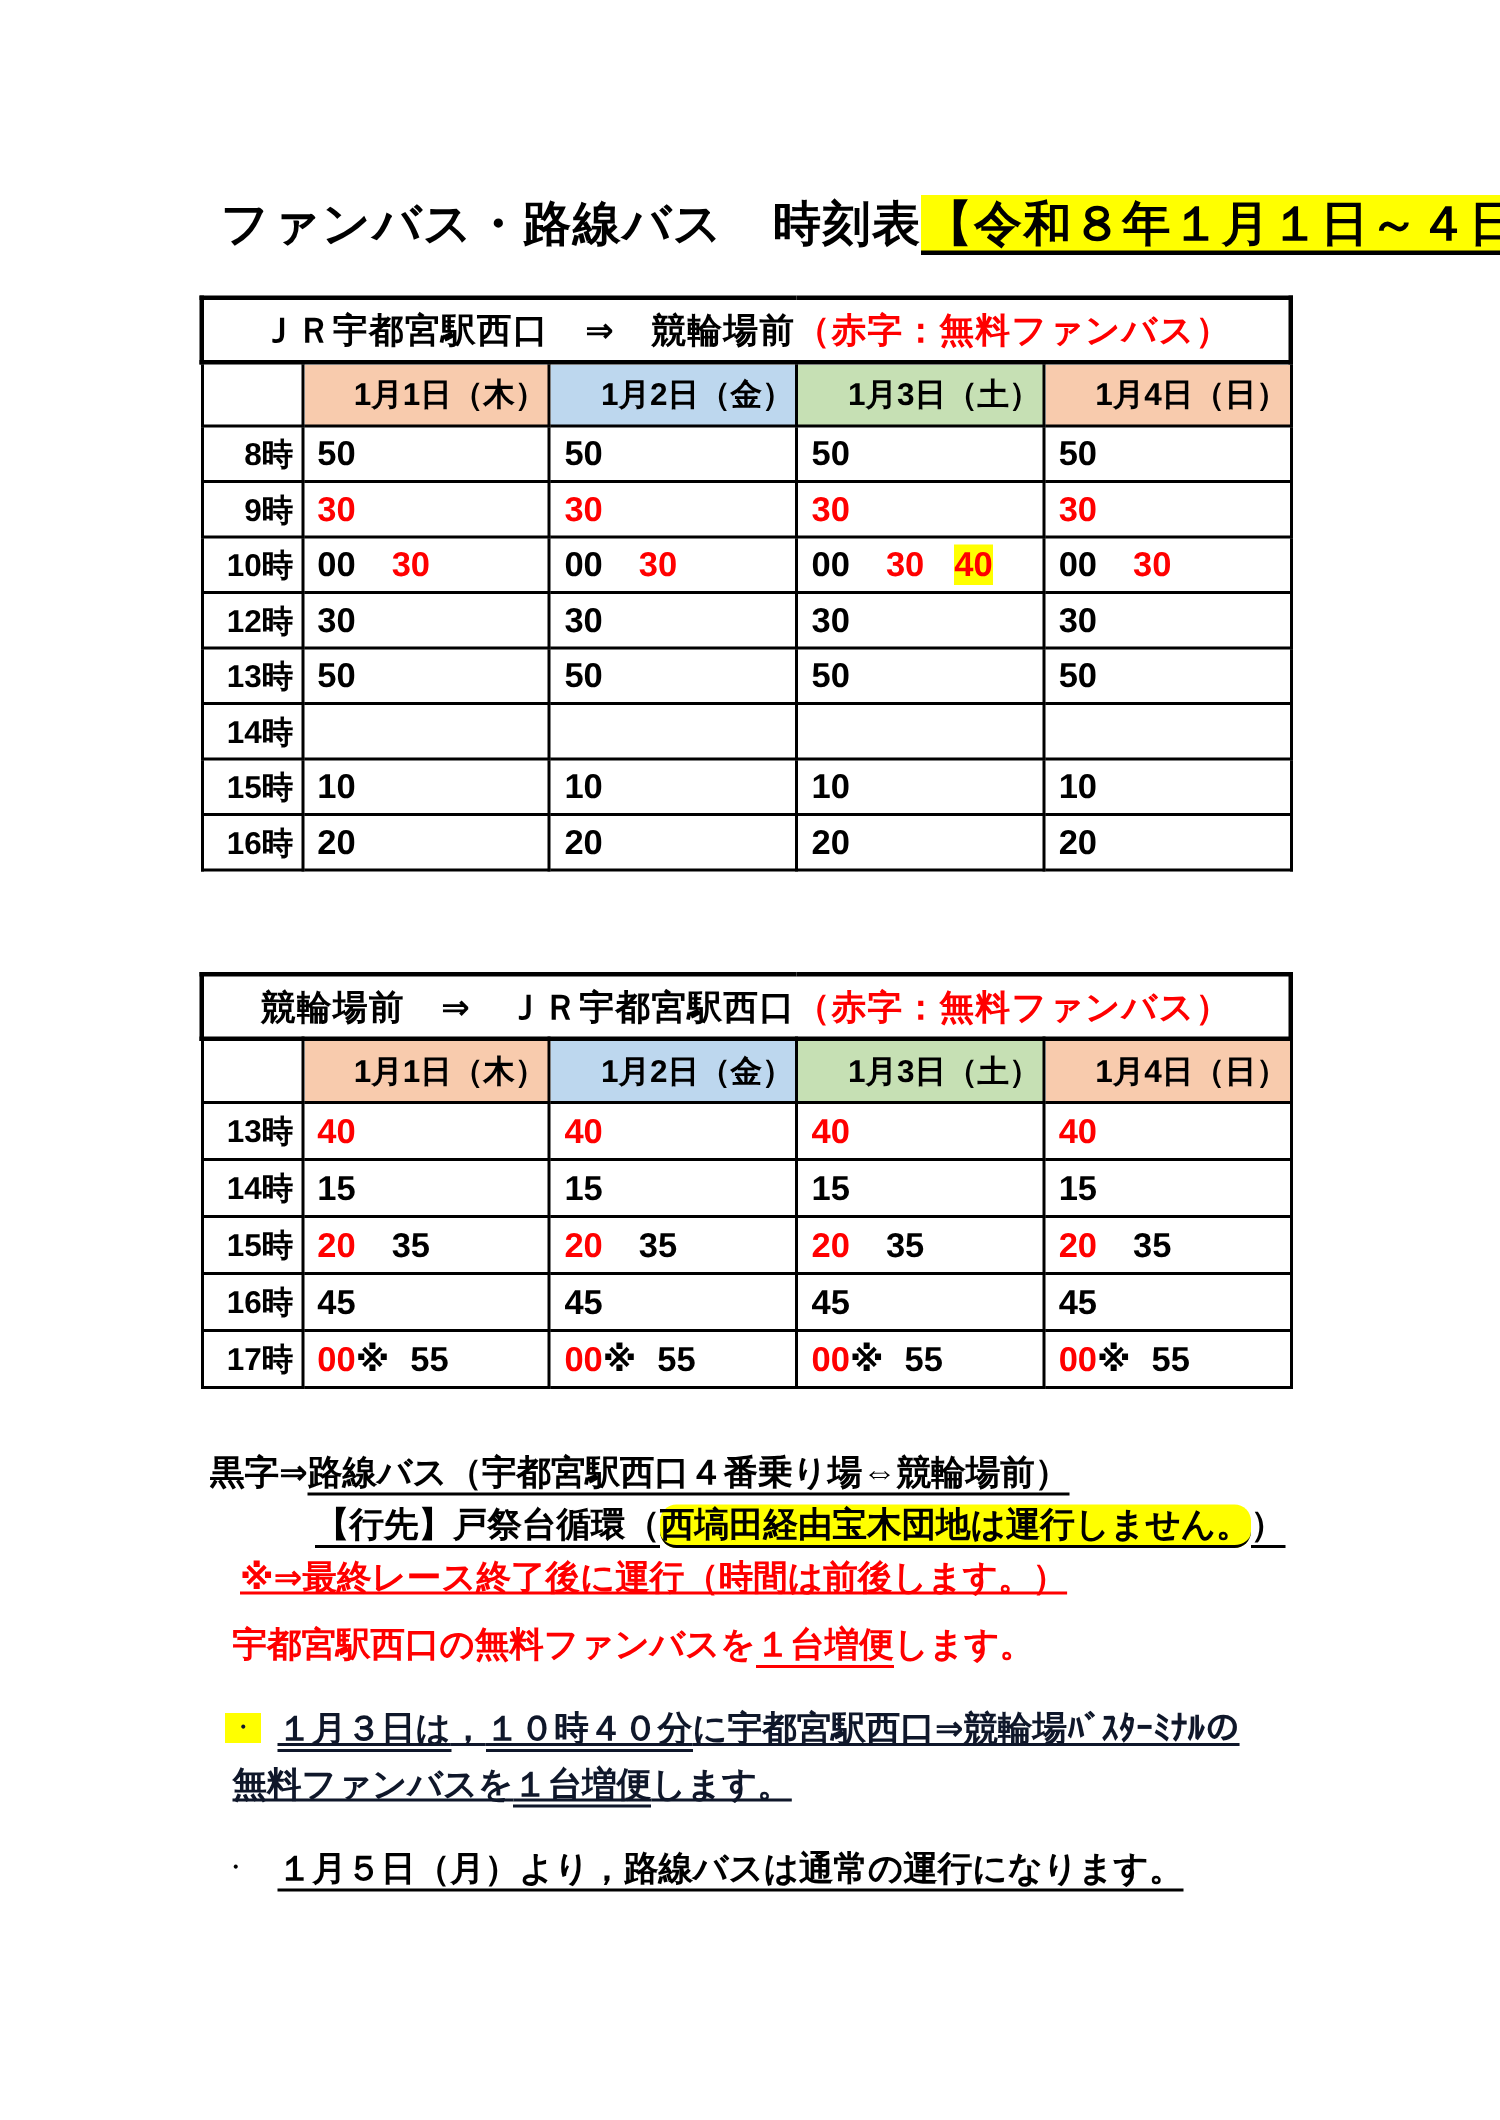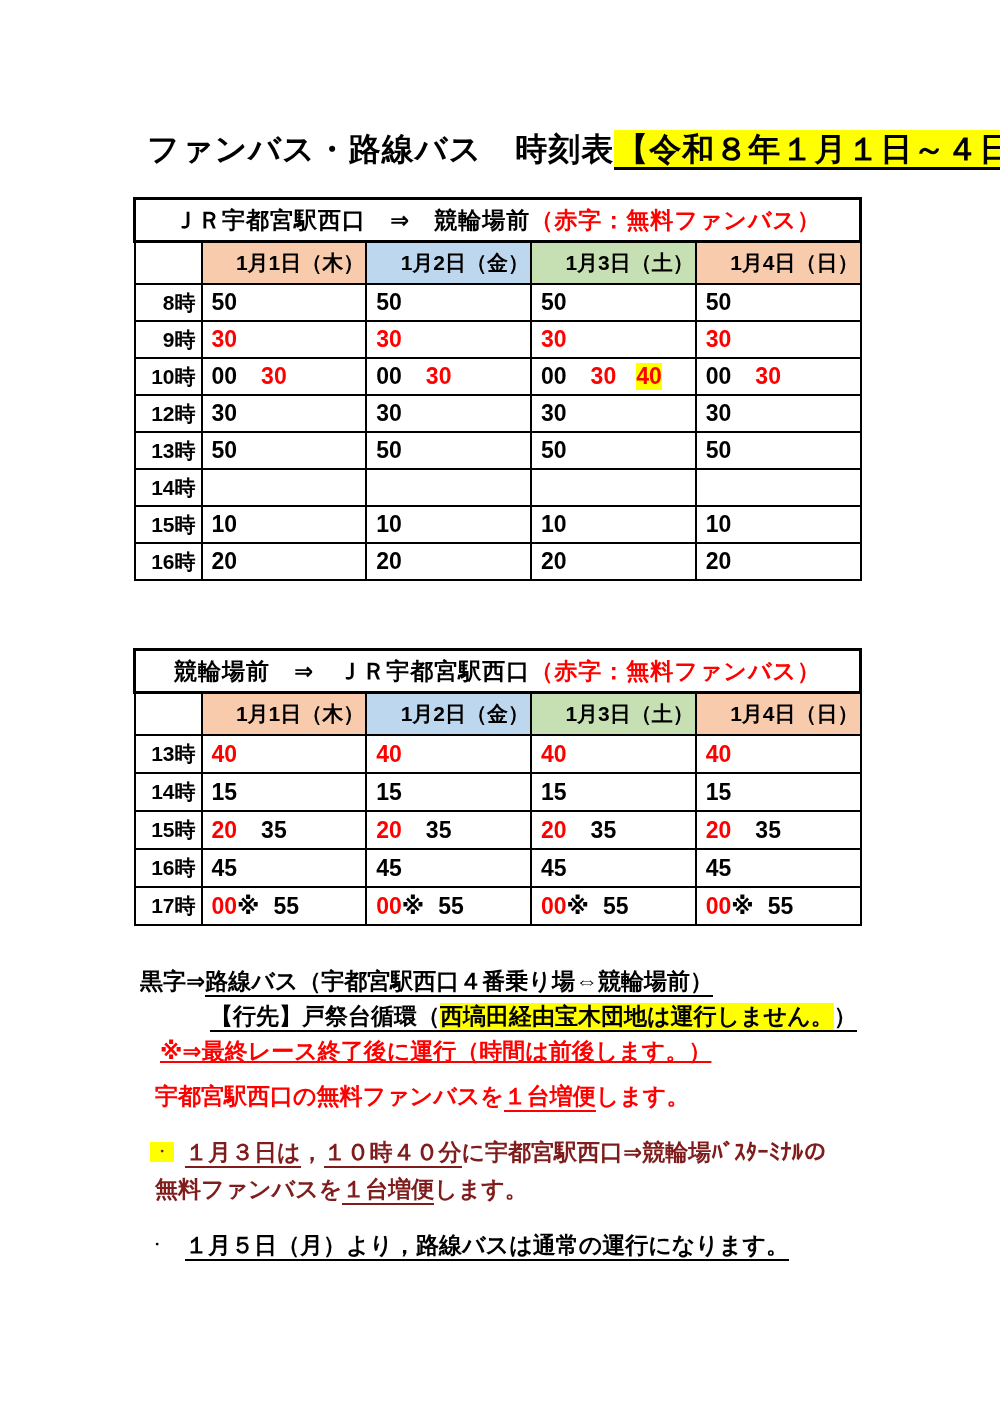--- a/index.html
+++ b/index.html
@@ -177,28 +177,28 @@
           <td class="val"><span class="tok" style="color: rgb(255, 0, 0);">00</span><span class="tok" style="margin-left: 0px;">※</span><span class="tok" style="margin-left: 14px;">55</span></td>
           <td class="val"><span class="tok" style="color: rgb(255, 0, 0);">00</span><span class="tok" style="margin-left: 0px;">※</span><span class="tok" style="margin-left: 14px;">55</span></td>
           <td class="val"><span class="tok" style="color: rgb(255, 0, 0);">00</span><span class="tok" style="margin-left: 0px;">※</span><span class="tok" style="margin-left: 14px;">55</span></td>
         </tr>
       </tbody>
   </table>
 </div>
 
 <div class="legend" id="legend">
     <div class="lline" style="margin-left: 0px; color: rgb(0, 0, 0);"><span>黒字⇒</span><span class="ul">路線バス（宇都宮駅西口４番乗り場⇔競輪場前）</span></div>
-    <div class="lline" style="margin-left: 70px; color: rgb(0, 0, 0);"><span class="ul">【行先】戸祭台循環（</span><span class="ul" style="background: rgb(255, 255, 0);">西塙田経由宝木団地は運行しません。</span><span class="ul">）</span></div>
+    <div class="lline" style="margin-left: 70px; color: rgb(0, 0, 0);"><span class="ul">【行先】戸祭台循環（</span><span class="ul" style="background: rgb(255, 255, 0); border-radius: 11px;">西塙田経由宝木団地は運行しません。</span><span class="ul">）</span></div>
     <div class="lline" style="margin-left: 20px; color: rgb(255, 0, 0); text-decoration: underline;"><span>※⇒最終レース終了後に運行（時間は前後します。）</span></div>
   </div>
 
 <div class="notes" id="notes">
     <div class="note" style="color: rgb(255, 0, 0);">
       <div class="nline cont"><span>宇都宮駅西口の無料ファンバスを</span><span class="ul">１台増便</span><span>します。</span></div>
     </div>
-    <div class="note" style="color: #7f1d1d;">
+    <div class="note" style="color: #0f172a; text-decoration: underline;">
       <div class="nline"><span class="marker"><span class="mk mkhl" style="background: rgb(255, 255, 0);">・</span></span><span class="ul">１月３日は</span><span>，</span><span class="ul">１０時４０分</span><span>に宇都宮駅西口⇒競輪場ﾊﾞｽﾀｰﾐﾅﾙの</span></div>
       <div class="nline cont"><span>無料ファンバスを</span><span class="ul">１台増便</span><span>します。</span></div>
     </div>
     <div class="note" style="color: rgb(0, 0, 0);">
       <div class="nline"><span class="marker"><span class="mk">・</span></span><span class="ul">１月５日（月）より，路線バスは通常の運行になります。</span></div>
     </div>
   </div>
 
 </body></html>

